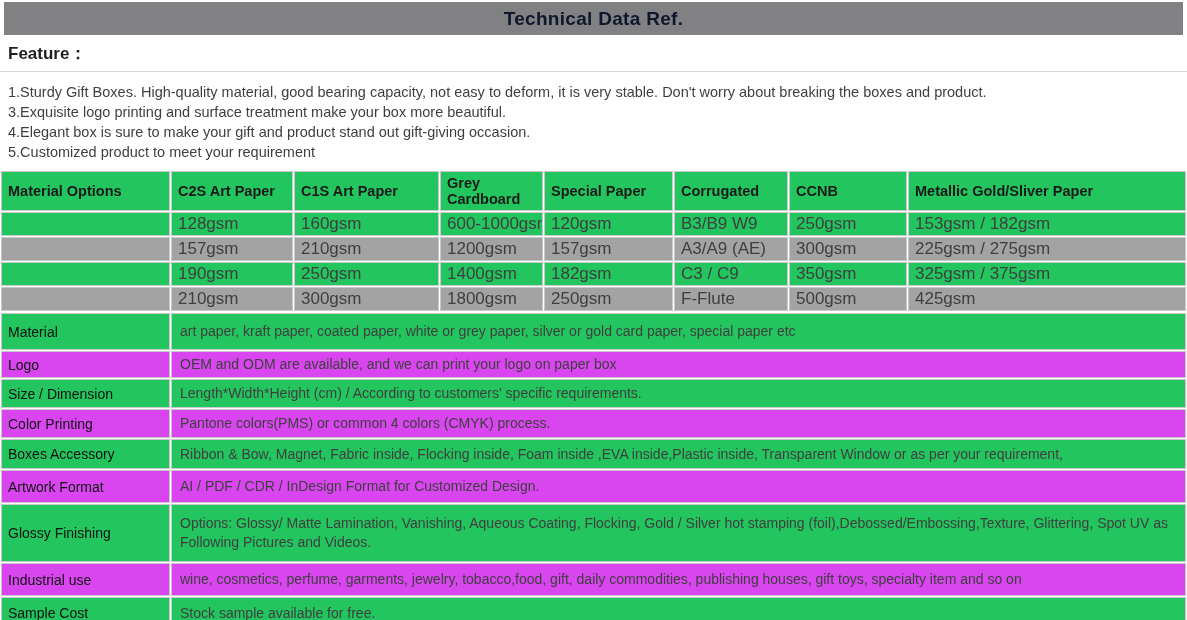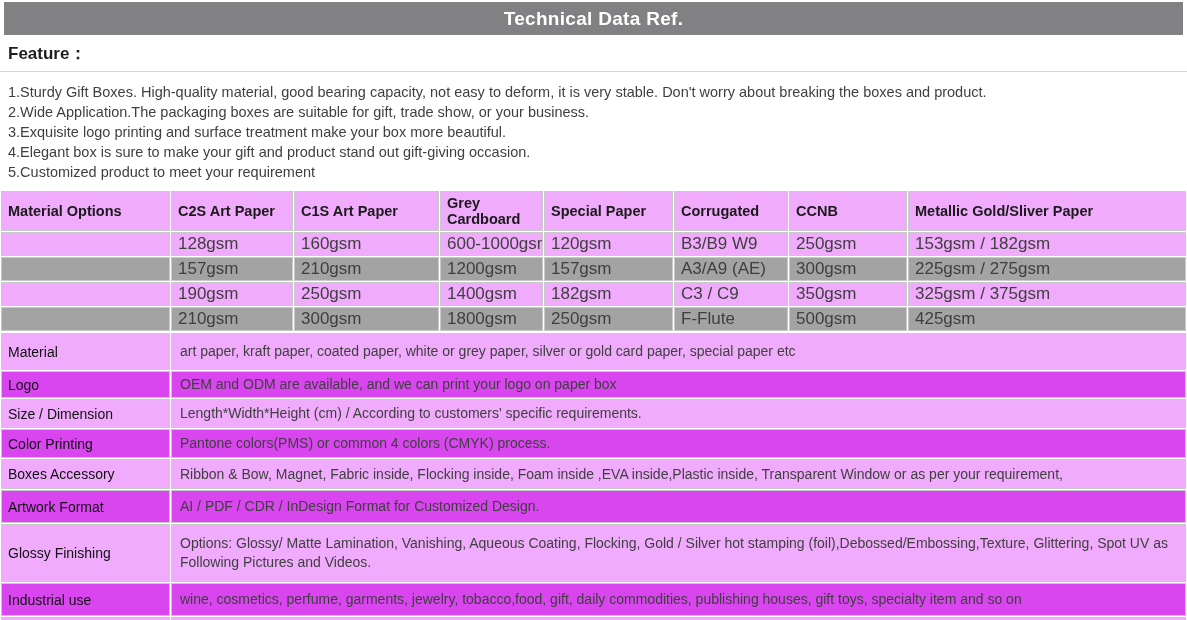--- a/index.html
+++ b/index.html
@@ -49,21 +49,21 @@
   
   table {
     border-collapse: separate;
     border-spacing: 1px;
     table-layout: fixed;
     width: 1187px;
     background: #ffffff;
   }
   th, td {
     border: 1px solid #c9c9c9;
-    background: #f0abfc;
+    background: #22c55e;
     overflow: hidden;
   }
 
   
   .materials { margin-top: 3px; }
   .materials thead th {
     height: 40px;
     font-weight: bold;
     font-size: 14.5px;
     color: #1a1a1a;
@@ -98,28 +98,27 @@
   }
   .attributes tr.alt th,
   .attributes tr.alt td { background: #d946ef; }
 </style>
 </head>
 <body>
 
 <div class="page">
 
   <div class="title-bar" style="background: rgb(129, 129, 132);">
-    <span class="title-text" style="color: #ffffff;">Technical Data Ref.</span>
+    <span class="title-text" style="color: #0f172a;">Technical Data Ref.</span>
   </div>
 
   <div class="feature-heading">Feature：</div>
 
   <div class="feature-list" id="feature-list">
       <div class="feature-item">1.Sturdy Gift Boxes. High-quality material, good bearing capacity, not easy to deform, it is very stable. Don't worry about breaking the boxes and product.</div>
-      <div class="feature-item">2.Wide Application.The packaging boxes are suitable for gift, trade show, or your business.</div>
       <div class="feature-item">3.Exquisite logo printing and surface treatment make your box more beautiful.</div>
       <div class="feature-item">4.Elegant box is sure to make your gift and product stand out gift-giving occasion.</div>
       <div class="feature-item">5.Customized product to meet your requirement</div>
     </div>
 
   <table class="materials" id="materials-table">
     <colgroup>
       <col style="width:169px">
         <col style="width:122px">
         <col style="width:145px">

